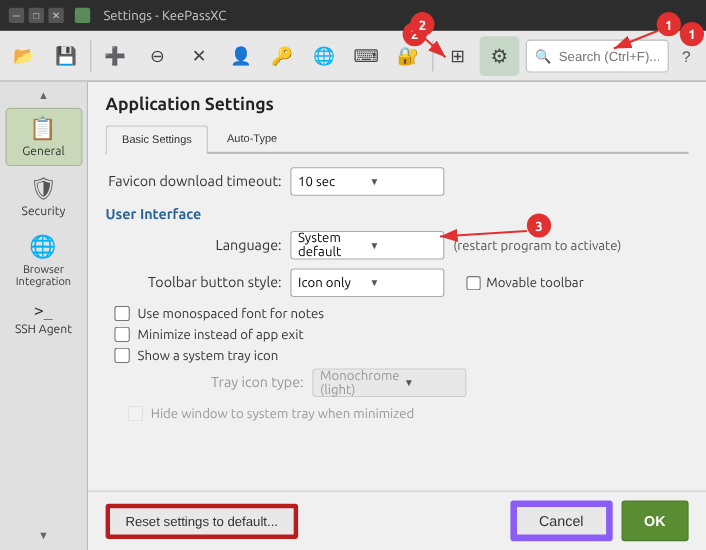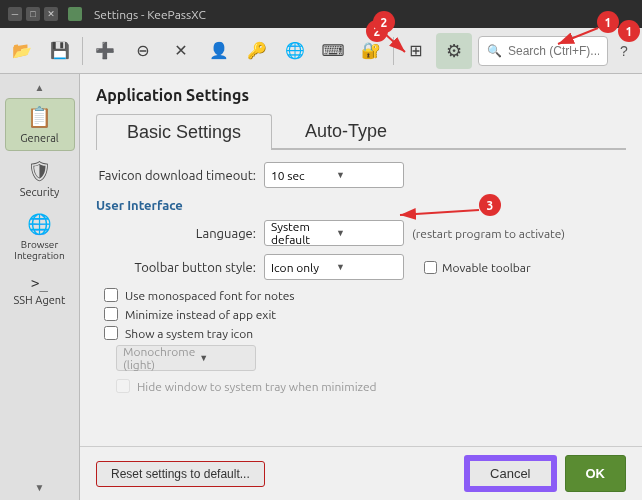--- a/index.html
+++ b/index.html
@@ -184,27 +184,27 @@
     }
 
     
     .tabs {
       display: flex;
       border-bottom: 2px solid #bbb;
       margin-bottom: 12px;
       gap: 2px;
     }
     .tab {
-      padding: 6px 30px;
+      padding: 6px 14px;
       cursor: pointer;
       border: 1px solid transparent;
       border-bottom: none;
       border-radius: 3px 3px 0 0;
       background: transparent;
-      font-size: 18px;
+      font-size: 10px;
       color: #333;
     }
     .tab.active {
       background: #f0f0f0;
       border-color: #bbb;
       border-bottom-color: #f0f0f0;
       margin-bottom: -2px;
     }
 
     
@@ -271,21 +271,21 @@
       display: flex;
       justify-content: space-between;
       align-items: center;
       padding: 8px 16px;
       border-top: 1px solid #ccc;
       background: #f0f0f0;
       margin-top: auto;
     }
     .reset-btn {
       padding: 5px 14px;
-      border: 1px solid #b91c1c;
+      border: 4px solid #b91c1c;
       border-radius: 3px;
       background: #e8e8e8;
       cursor: pointer;
       font-size: 12px;
       color: #333;
     }
     .footer-actions { display: flex; gap: 8px; }
     .cancel-btn {
       padding: 5px 20px;
       border: 6px solid #8b5cf6;
@@ -434,20 +434,21 @@
       <div class="checkbox-row">
         <input type="checkbox" style="">
         <span class="checkbox-label">Minimize instead of app exit</span>
       </div>
       <div class="checkbox-row">
         <input type="checkbox" style="">
         <span class="checkbox-label">Show a system tray icon</span>
       </div>
 
       <div class="form-row" style="margin-left:20px;">
+        <span class="form-label" style="color:#999;">Tray icon type:</span>
         <div class="select-control disabled">
           <span>Monochrome (light)</span>
           <span class="select-arrow">▼</span>
         </div>
       </div>
 
       <div class="checkbox-row" style="margin-left:20px;">
         <input type="checkbox" disabled="" style="opacity: 0.5;">
         <span class="checkbox-label disabled">Hide window to system tray when minimized</span>
       </div>

